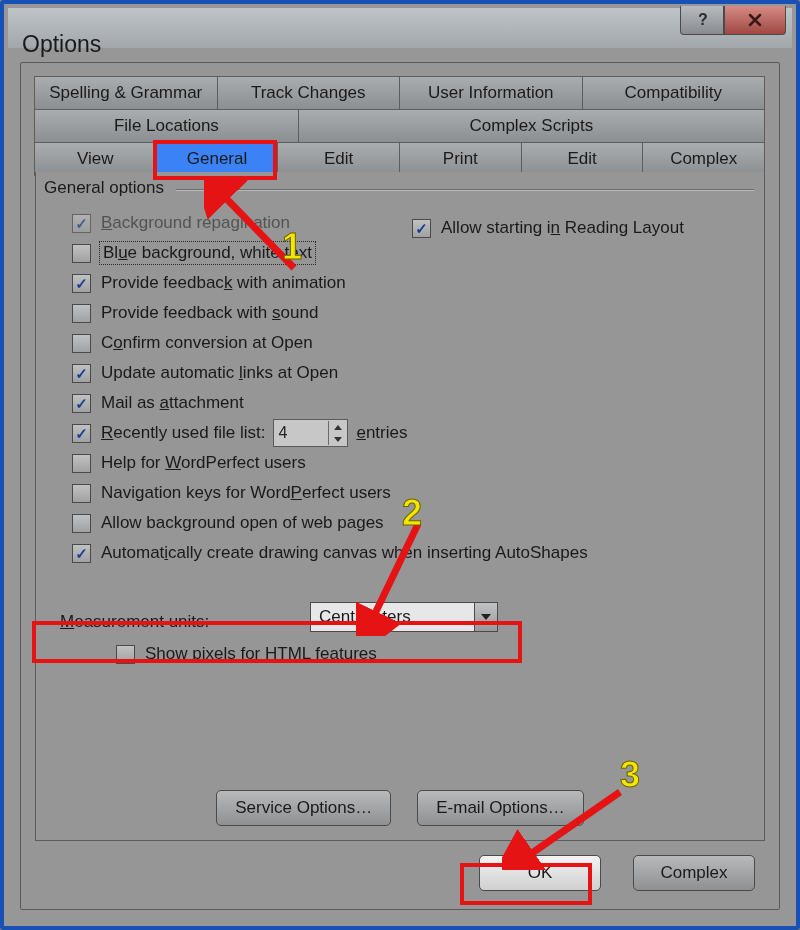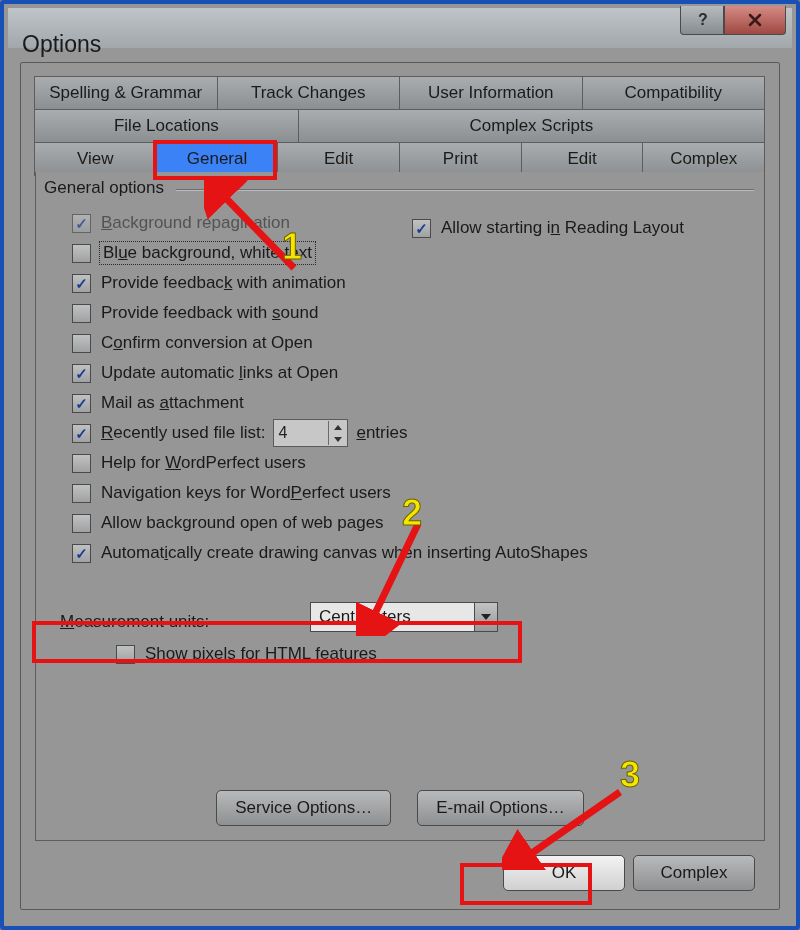--- a/index.html
+++ b/index.html
@@ -46,21 +46,21 @@
 #meas .mlbl{width:250px}
 #meas .combo{width:186px;height:28px;border:1px solid #4a4a4a;background:#e7e7e7;display:flex;align-items:center}
 #meas .combo span{flex:1;padding:0 8px}
 #meas .combo .dd{width:22px;height:28px;border-left:1px solid #4a4a4a;background:linear-gradient(#c0c2c4,#97999b);display:flex;align-items:center;justify-content:center}
 
 #pixrow{position:absolute;left:80px;top:467px;display:flex;align-items:center;height:30px}
 
 #optbtns{position:absolute;left:0;right:0;bottom:14px;display:flex;justify-content:center;gap:26px}
 .btn{height:34px;padding:0 18px;border:1px solid #4a4a4a;background:linear-gradient(#b7b9bb,#8e9092);display:flex;align-items:center;justify-content:center;border-radius:5px;font-size:17px}
 
-#dlgbtns{position:absolute;right:24px;bottom:18px;display:flex;gap:8px}
+#dlgbtns{position:absolute;right:24px;bottom:18px;display:flex;gap:32px}
 #dlgbtns .btn{width:120px;padding:0}
 #ok-btn{background:linear-gradient(#f3f3f3,#d0d0d0)}
 
 .hl{position:absolute;border:4px solid #e51313;pointer-events:none;box-sizing:border-box}
 
 .arrow{position:absolute;pointer-events:none}
 
 .step{position:absolute;font-size:36px;font-weight:900;color:#f5e600;font-family:Arial;-webkit-text-stroke:1px #6b6400;pointer-events:none}
 
 #allow{position:absolute;left:376px;top:36px;display:flex;align-items:flex-end;height:30px}

